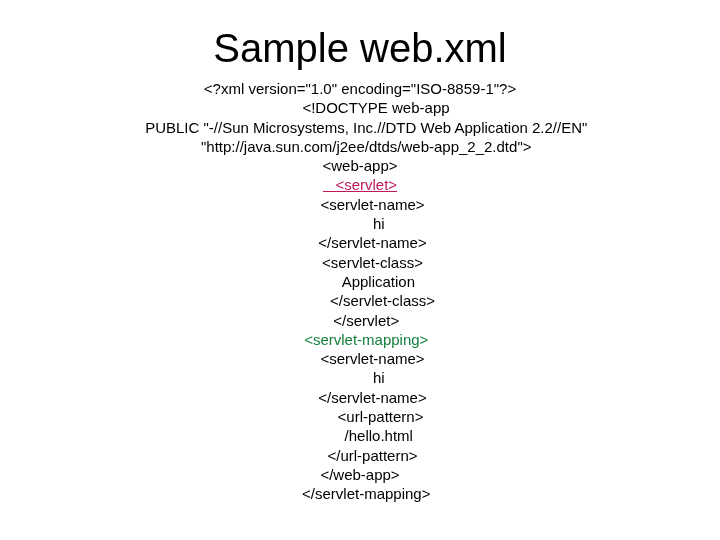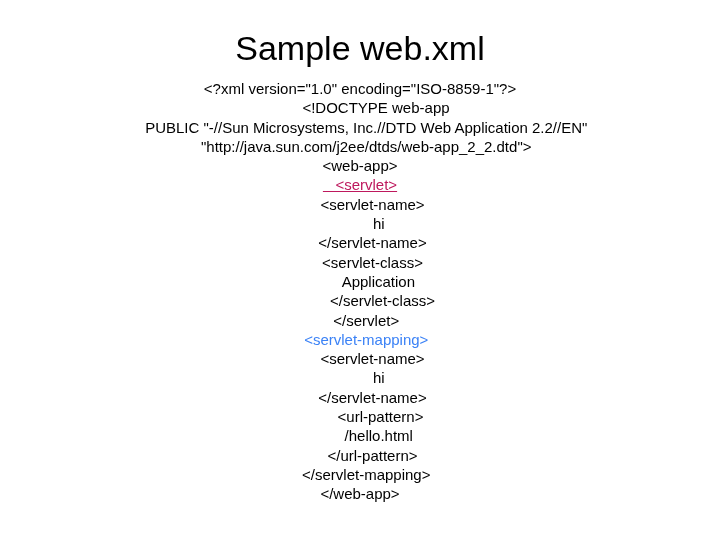--- a/index.html
+++ b/index.html
@@ -27,21 +27,21 @@
   }
 
   
   .slide-title {
     position: absolute;
     left: 0;
     top: 28px;
     width: 720px;
     text-align: center;
     font-family: "Liberation Sans", sans-serif;
-    font-size: 34px;
+    font-size: 40px;
     font-weight: normal;
     line-height: 40px;
     color: #000000;
     letter-spacing: 0px;
     white-space: pre;
   }
 
   
   .xml-body {
     position: absolute;
@@ -79,24 +79,24 @@
       <span class="xml-line" style="color: rgb(0, 0, 0);">   "http://java.sun.com/j2ee/dtds/web-app_2_2.dtd"&gt;</span>
       <span class="xml-line" style="color: rgb(0, 0, 0);">&lt;web-app&gt;</span>
       <span class="xml-line" style="color: #be185d; text-decoration: underline;">   &lt;servlet&gt;</span>
       <span class="xml-line" style="color: rgb(0, 0, 0);">      &lt;servlet-name&gt;</span>
       <span class="xml-line" style="color: rgb(0, 0, 0);">         hi</span>
       <span class="xml-line" style="color: rgb(0, 0, 0);">      &lt;/servlet-name&gt;</span>
       <span class="xml-line" style="color: rgb(0, 0, 0);">      &lt;servlet-class&gt;</span>
       <span class="xml-line" style="color: rgb(0, 0, 0);">         Application</span>
       <span class="xml-line" style="color: rgb(0, 0, 0); padding-left: 20px;">      &lt;/servlet-class&gt;</span>
       <span class="xml-line" style="color: rgb(0, 0, 0);">   &lt;/servlet&gt;</span>
-      <span class="xml-line" style="color: #3b82f6;">   &lt;servlet-mapping&gt;</span>
+      <span class="xml-line" style="color: #15803d;">   &lt;servlet-mapping&gt;</span>
       <span class="xml-line" style="color: rgb(0, 0, 0);">      &lt;servlet-name&gt;</span>
       <span class="xml-line" style="color: rgb(0, 0, 0);">         hi</span>
       <span class="xml-line" style="color: rgb(0, 0, 0);">      &lt;/servlet-name&gt;</span>
       <span class="xml-line" style="color: rgb(0, 0, 0); padding-left: 16px;">      &lt;url-pattern&gt;</span>
       <span class="xml-line" style="color: rgb(0, 0, 0);">         /hello.html</span>
       <span class="xml-line" style="color: rgb(0, 0, 0);">      &lt;/url-pattern&gt;</span>
+      <span class="xml-line" style="color: rgb(0, 0, 0);">&lt;/web-app&gt;</span>
       <span class="xml-line" style="color: rgb(0, 0, 0);">   &lt;/servlet-mapping&gt;</span>
-      <span class="xml-line" style="color: rgb(0, 0, 0);">&lt;/web-app&gt;</span>
     </div>
 
 </div>
 
 </body></html>

